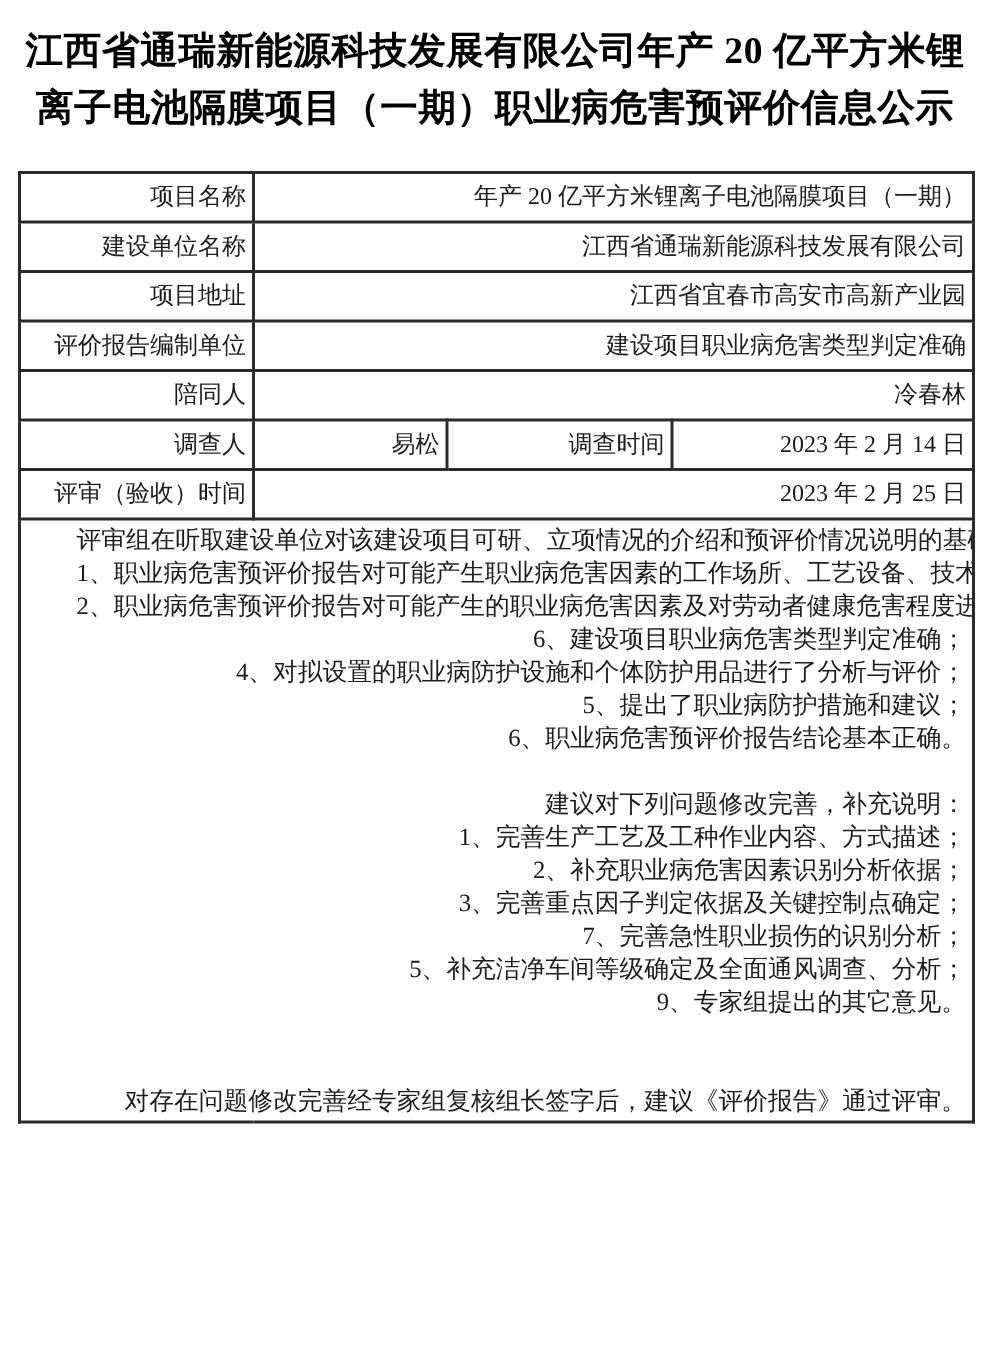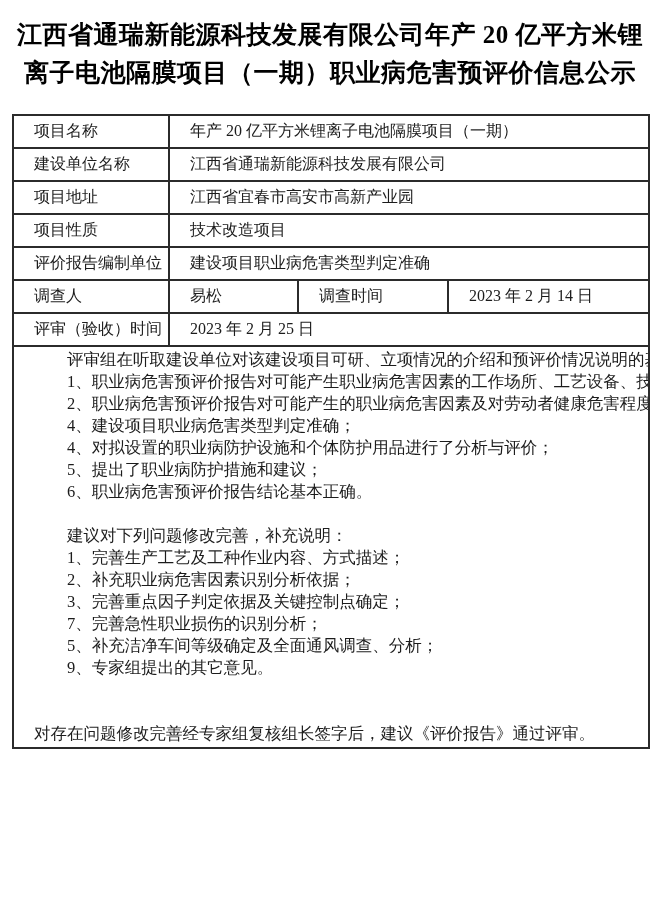--- a/index.html
+++ b/index.html
@@ -28,23 +28,23 @@
     letter-spacing: 0.5px;
   }
   table.info-table {
     border-collapse: collapse;
     table-layout: fixed;
     width: 636px;
   }
   table.info-table td {
     border: 2px solid #2b2b2b;
     font-size: 16px;
-    text-align: left;
+    text-align: right;
     vertical-align: middle;
-    padding: 2px 20px;
+    padding: 2px 4px;
     height: 27px;
     overflow: hidden;
     white-space: nowrap;
   }
   td.opinion-cell {
     text-align: left;
     white-space: normal;
     height: auto;
     padding: 4px 8px 36px 8px;
     vertical-align: top;
@@ -83,43 +83,43 @@
       </tr>
       <tr>
         <td>建设单位名称</td>
         <td colspan="3">江西省通瑞新能源科技发展有限公司</td>
       </tr>
       <tr>
         <td>项目地址</td>
         <td colspan="3">江西省宜春市高安市高新产业园</td>
       </tr>
       <tr>
-        <td>项目性质</td>
-        <td colspan="3">技术改造项目</td>
+        <td>评价报告编制单位</td>
+        <td colspan="3">建设项目职业病危害类型判定准确</td>
       </tr>
       <tr>
-        <td>评价报告编制单位</td>
-        <td colspan="3">建设项目职业病危害类型判定准确</td>
+        <td>陪同人</td>
+        <td colspan="3">冷春林</td>
       </tr>
       <tr>
         <td>调查人</td>
         <td>易松</td>
         <td>调查时间</td>
         <td>2023 年 2 月 14 日</td>
       </tr>
       <tr>
         <td>评审（验收）时间</td>
         <td colspan="3">2023 年 2 月 25 日</td>
       </tr>
       <tr>
         <td class="opinion-cell" colspan="4">
           <p class="indented">评审组在听取建设单位对该建设项目可研、立项情况的介绍和预评价情况说明的基础上，查阅了有关资料，评审了《评价报告》，经过认真讨论，形成以下意见：</p>
           <p class="indented">1、职业病危害预评价报告对可能产生职业病危害因素的工作场所、工艺设备、技术材料等进行了描述；</p>
           <p class="indented">2、职业病危害预评价报告对可能产生的职业病危害因素及对劳动者健康危害程度进行了分析和评价；</p>
-          <p class="indented">4、建设项目职业病危害类型判定准确；</p>
+          <p class="indented">6、建设项目职业病危害类型判定准确；</p>
           <p class="indented">4、对拟设置的职业病防护设施和个体防护用品进行了分析与评价；</p>
           <p class="indented">5、提出了职业病防护措施和建议；</p>
           <p class="indented">6、职业病危害预评价报告结论基本正确。</p>
           <p class="indented gap-one">建议对下列问题修改完善，补充说明：</p>
           <p class="indented">1、完善生产工艺及工种作业内容、方式描述；</p>
           <p class="indented">2、补充职业病危害因素识别分析依据；</p>
           <p class="indented">3、完善重点因子判定依据及关键控制点确定；</p>
           <p class="indented">7、完善急性职业损伤的识别分析；</p>
           <p class="indented">5、补充洁净车间等级确定及全面通风调查、分析；</p>
           <p class="indented">9、专家组提出的其它意见。</p>

